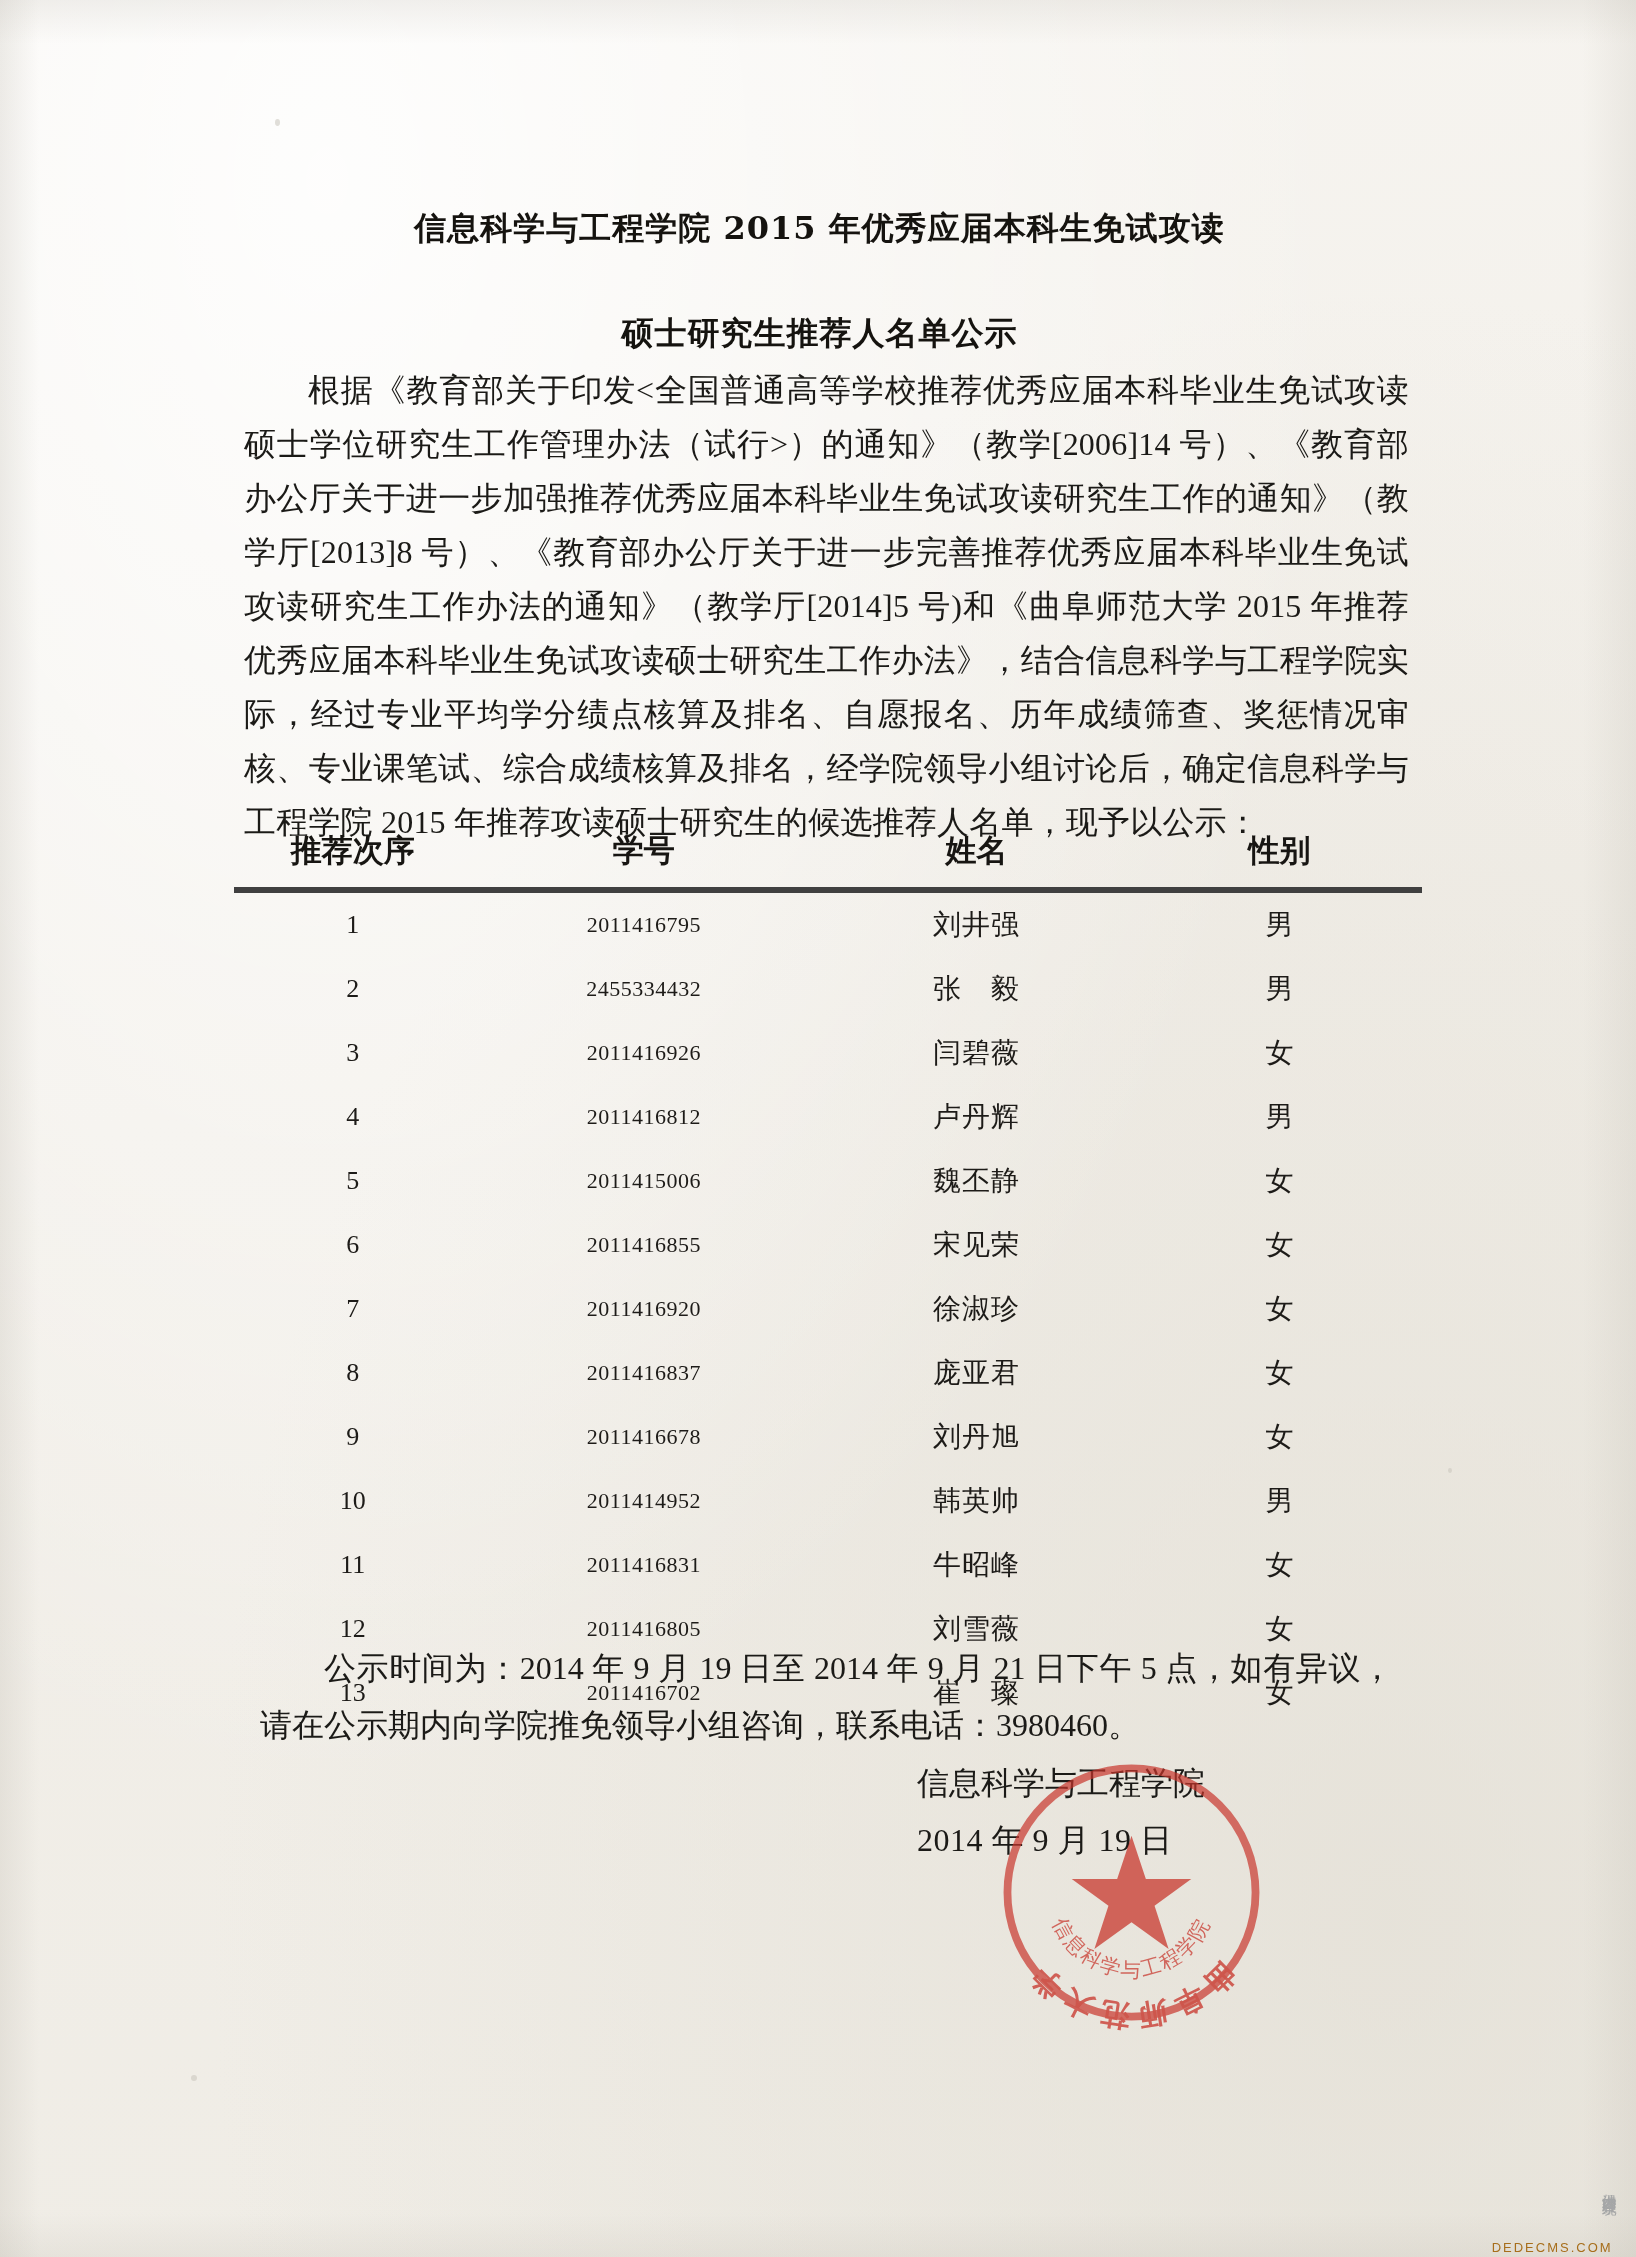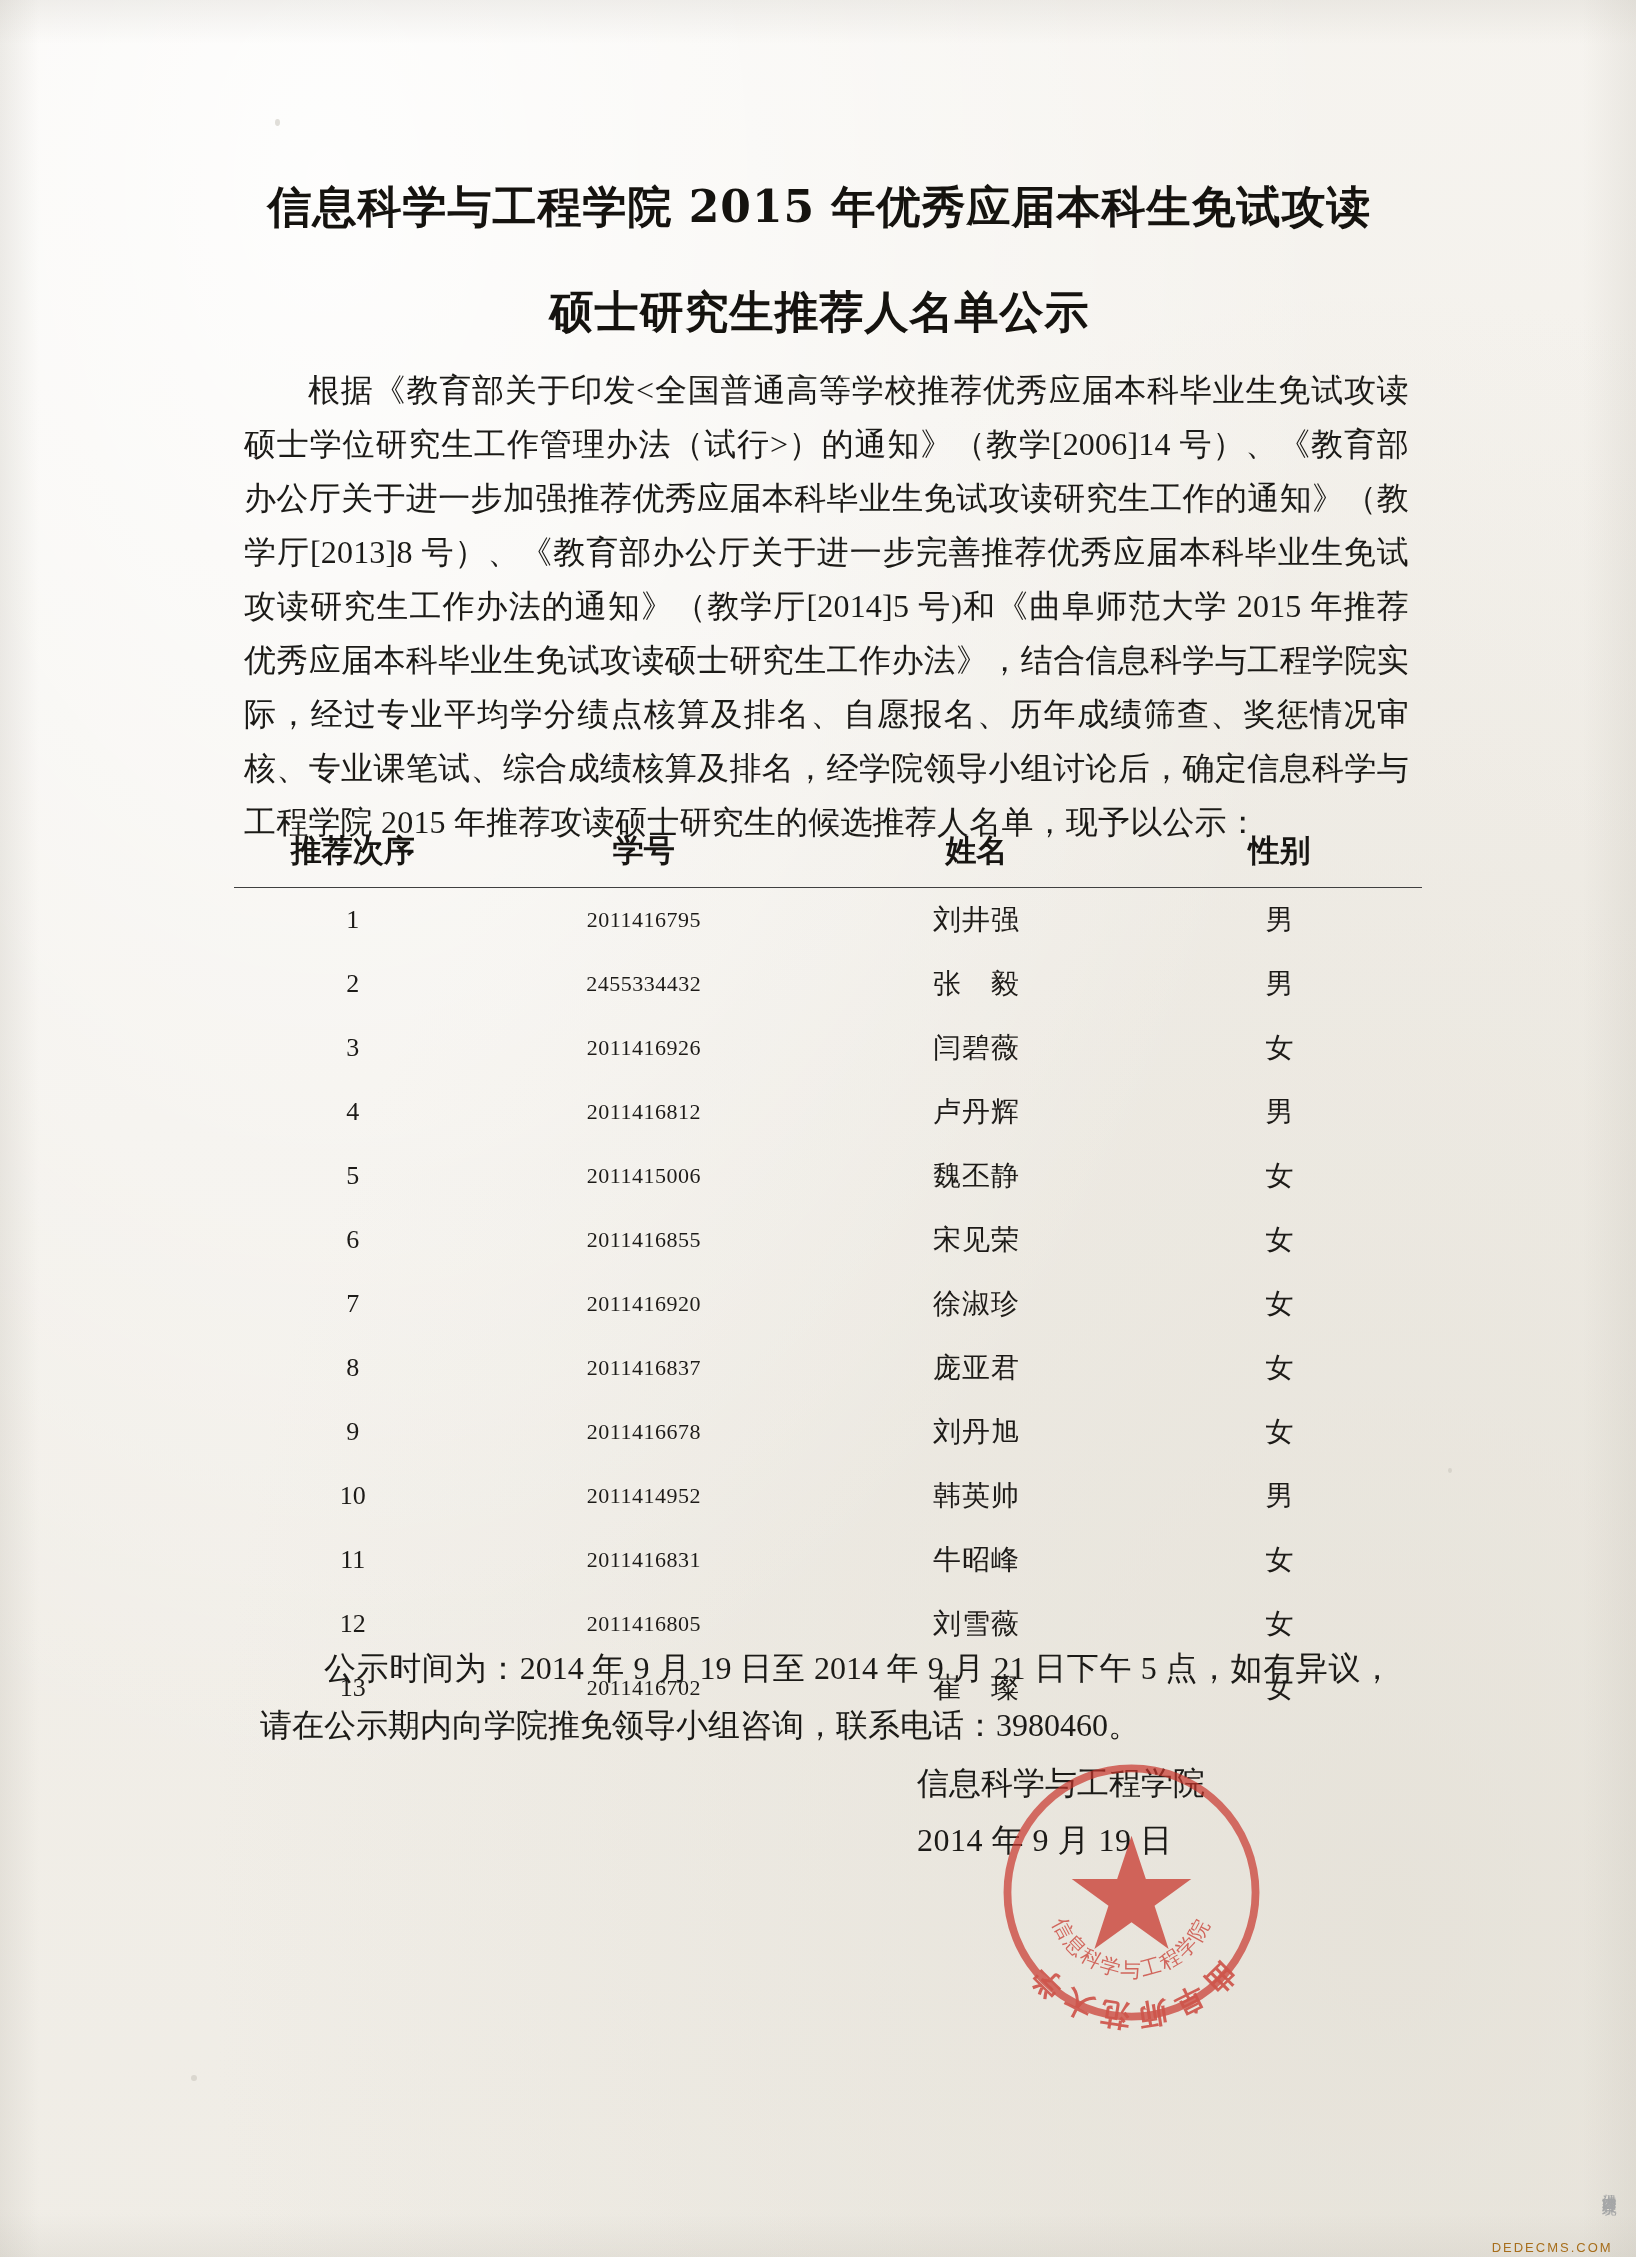--- a/index.html
+++ b/index.html
@@ -39,26 +39,26 @@
     position: absolute;
     left: 0;
     top: 0;
     width: 1636px;
     height: 2258px;
   }
 
   .title {
     position: absolute;
     left: 205px;
-    top: 154px;
+    top: 176px;
     width: 1229px;
     text-align: center;
     font-family: "DejaVu Serif", "Liberation Serif", serif;
     font-weight: bold;
-    font-size: 44px;
+    font-size: 32px;
     line-height: 105px;
     letter-spacing: 1px;
     color: #15130f;
   }
   .title .line2 { display: block; }
 
   .body-text {
     position: absolute;
     left: 244px;
     top: 363px;
@@ -85,21 +85,21 @@
     font-size: 28px;
   }
   table.roster th {
     font-weight: bold;
     font-size: 31px;
     padding: 5.9px 0 15.6px 0;
     text-align: center;
     color: #171512;
   }
   table.roster thead tr {
-    border-bottom: 1px solid #404040;
+    border-bottom: 6px solid #404040;
   }
   table.roster td {
     text-align: center;
     padding: 13px 0;
     color: #1d1b18;
   }
   table.roster td.seq {
     font-size: 26px;
     font-family: "Liberation Serif", serif;
   }

